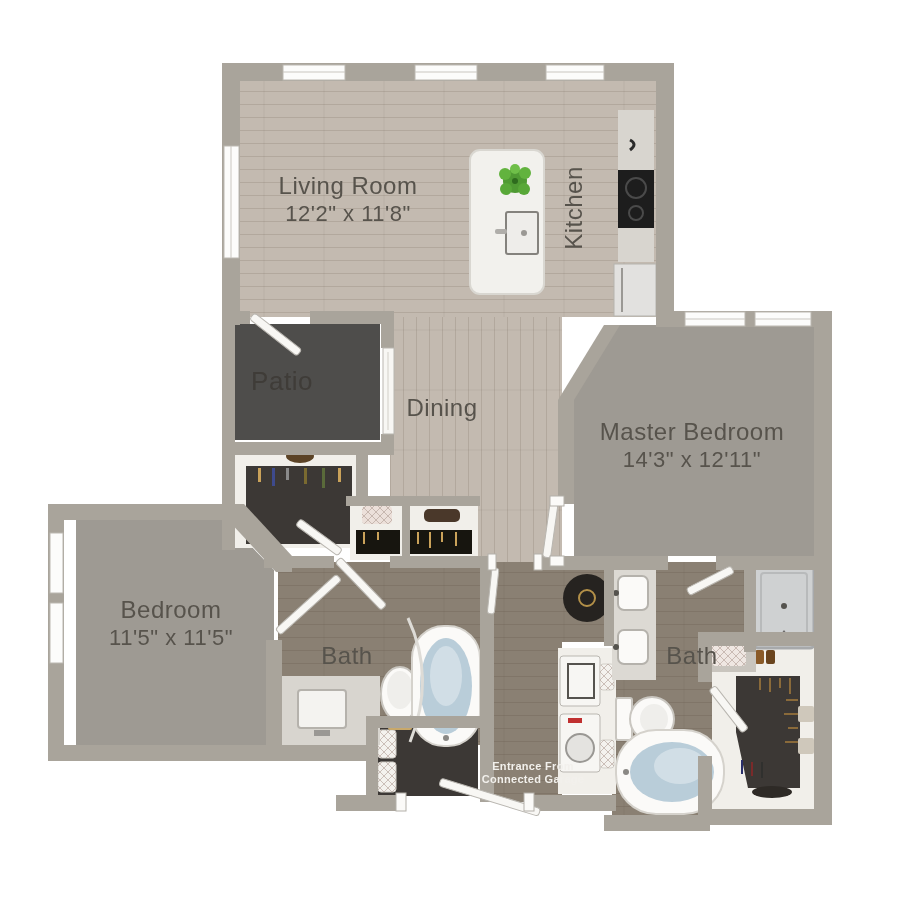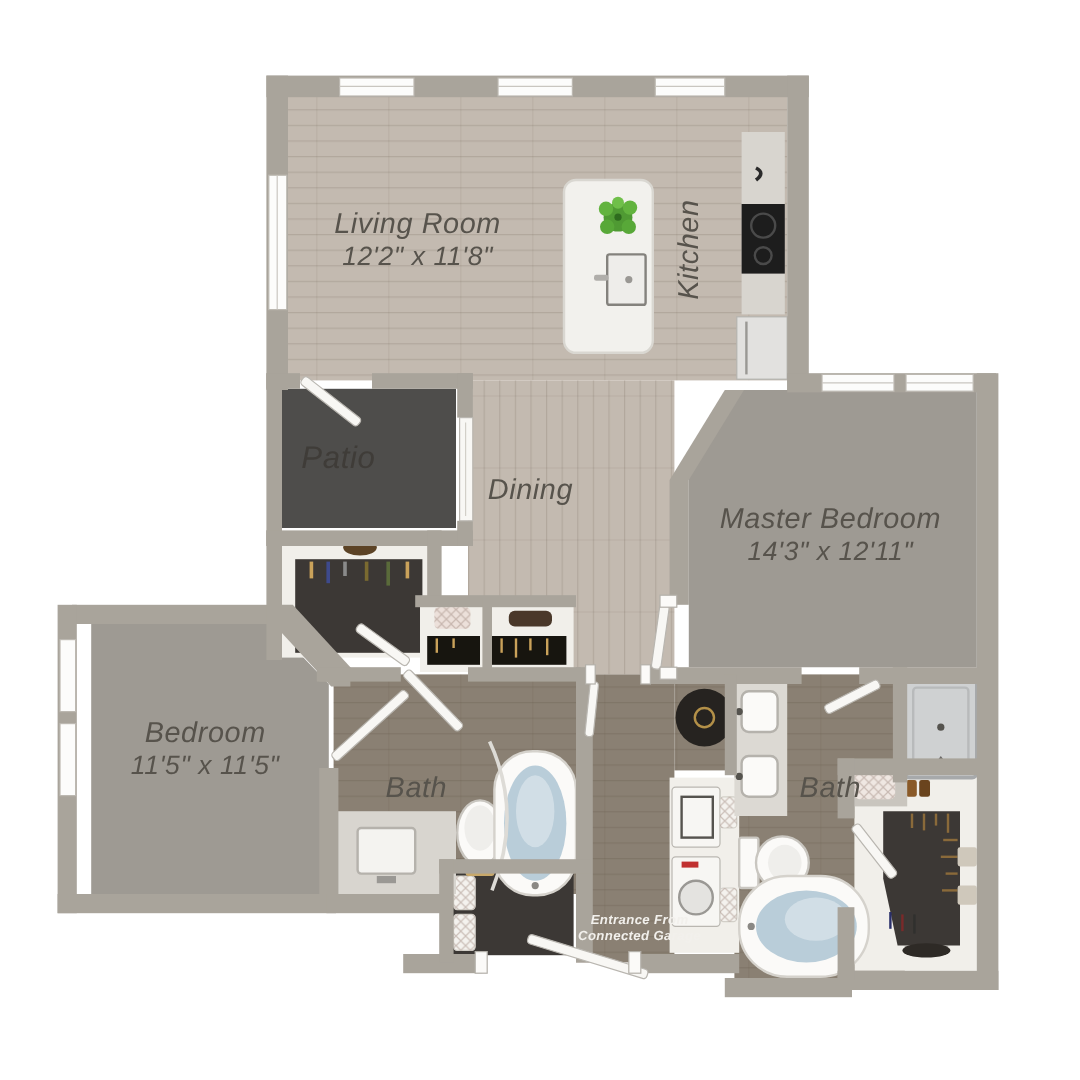--- a/index.html
+++ b/index.html
@@ -1,16 +1,16 @@
 <!DOCTYPE html>
 <html style="--wall: #a9a49b; --wood-light: #c3bab0; --wood-dark: #8a8073; --carpet: #9e9a93; --patio-floor: #4e4d4b; --closet-floor: #3c3835; --fixture-white: #f7f6f3; --tub-water: #b9cdd9; --label-text: #57534c; --entrance-text: #f2f0ec; --plant-green: #5cab3a;"><head>
 <meta charset="utf-8">
 <style>
   html,body{margin:0;padding:0;background:#ffffff;}
-  .canvas{position:relative;width:900px;height:900px;background:#fff;overflow:hidden;font-style:italic;}
+  .canvas{position:relative;width:900px;height:900px;background:#fff;overflow:hidden;}
   svg{display:block;}
   .wall{fill:var(--wall,#a9a49b);}
   .wood-light{fill:var(--wood-light,#c3bab0);}
   .wood-dark{fill:var(--wood-dark,#8a7f72);}
   .carpet{fill:var(--carpet,#9e9a93);}
   .patio-floor{fill:var(--patio-floor,#4e4d4b);}
   .closet-floor{fill:var(--closet-floor,#3c3835);}
   .white-fix{fill:var(--fixture-white,#f7f6f3);}
   .shelf{fill:#f1efea;}
   .counter{fill:#d8d5cf;}

